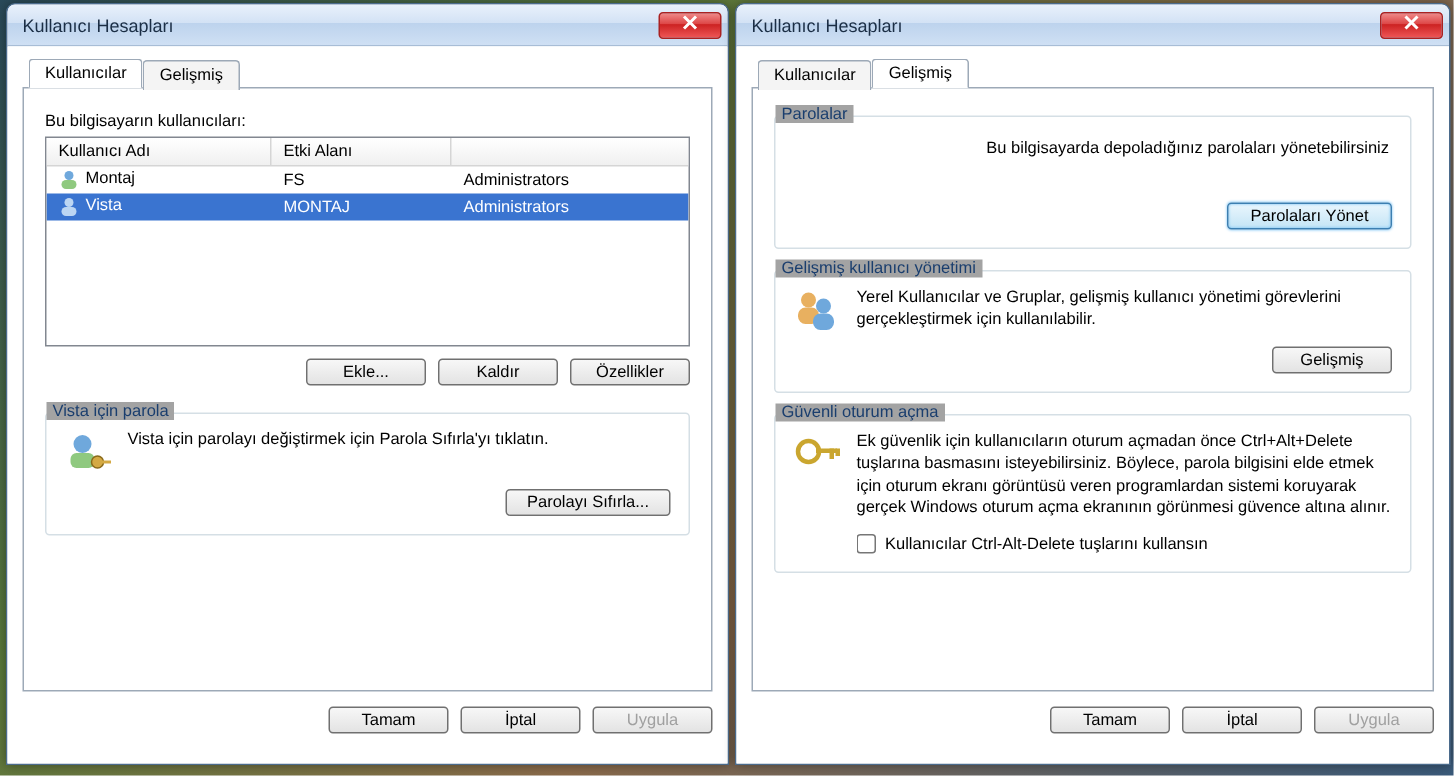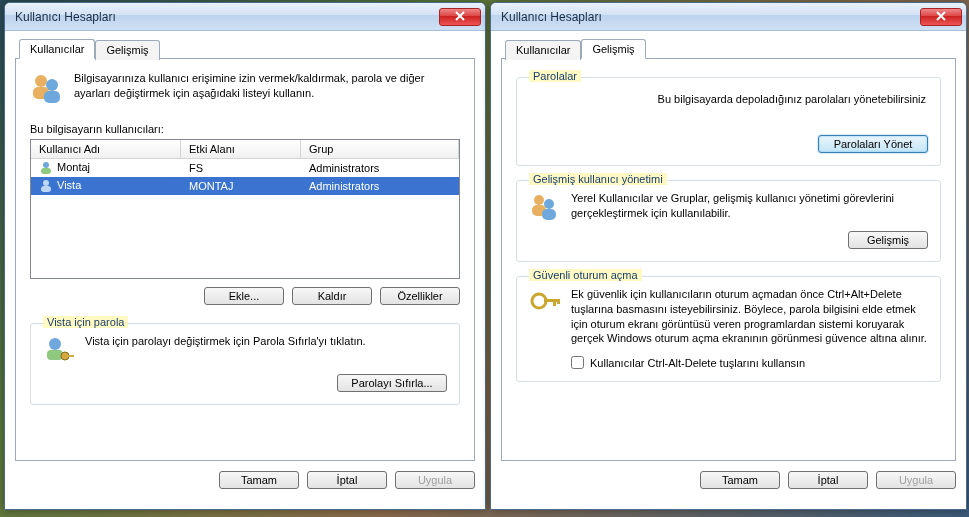--- a/index.html
+++ b/index.html
@@ -133,22 +133,22 @@
   }
   .groupbox {
     border: 1px solid #d5dfe5;
     border-radius: 3px;
     padding: 10px 12px 12px 12px;
     margin-top: 14px;
     position: relative;
   }
   .groupbox .legend {
     position: absolute;
-    top: -8px; left: 12px;
-    background: #fef9c3;
+    top: -8px; left: 0;
+    background: #a3a3a3;
     padding: 0 4px;
     color: #1a3e6e;
   }
   .grp-body { display: flex; gap: 10px; align-items: flex-start; }
   .grp-body .icon { width: 32px; height: 32px; flex-shrink: 0; }
   .grp-body .text { flex: 1; line-height: 1.35; }
   .footer-btns {
     display: flex;
     gap: 8px;
     justify-content: flex-end;
@@ -171,37 +171,25 @@
           </svg>
       </span>
     </div>
   </div>
   <div class="client">
     <div class="tabstrip">
       <div class="tab active">Kullanıcılar</div>
       <div class="tab">Gelişmiş</div>
     </div>
     <div class="tabpanel">
-      <div class="intro">
-        <span class="icon">
-          <svg viewBox="0 0 34 34">
-              <circle cx="11" cy="10" r="6" fill="#e8b060"></circle>
-              <circle cx="22" cy="14" r="6" fill="#6fa8dc"></circle>
-              <rect x="3" y="16" width="16" height="12" rx="5" fill="#e8b060"></rect>
-              <rect x="14" y="20" width="16" height="12" rx="5" fill="#6fa8dc"></rect>
-            </svg>
-        </span>
-        <div class="txt">Bilgisayarınıza kullanıcı erişimine izin vermek/kaldırmak, parola ve diğer ayarları değiştirmek için aşağıdaki listeyi kullanın.</div>
-      </div>
       <div class="subhead">Bu bilgisayarın kullanıcıları:</div>
       <div class="listview">
         <div class="lv-header">
           <div class="lv-col c1">Kullanıcı Adı</div>
           <div class="lv-col c2">Etki Alanı</div>
-          <div class="lv-col c3">Grup</div>
         </div>
         <div class="lv-row">
           <div class="lv-cell c1">
             <span class="rowicon">
               <svg viewBox="0 0 14 14">
                   <circle cx="7" cy="4" r="3" fill="#6fa8dc"></circle>
                   <rect x="2" y="7" width="10" height="6" rx="3" fill="#8fc97f"></rect>
                 </svg>
             </span>
             <span>Montaj</span>

